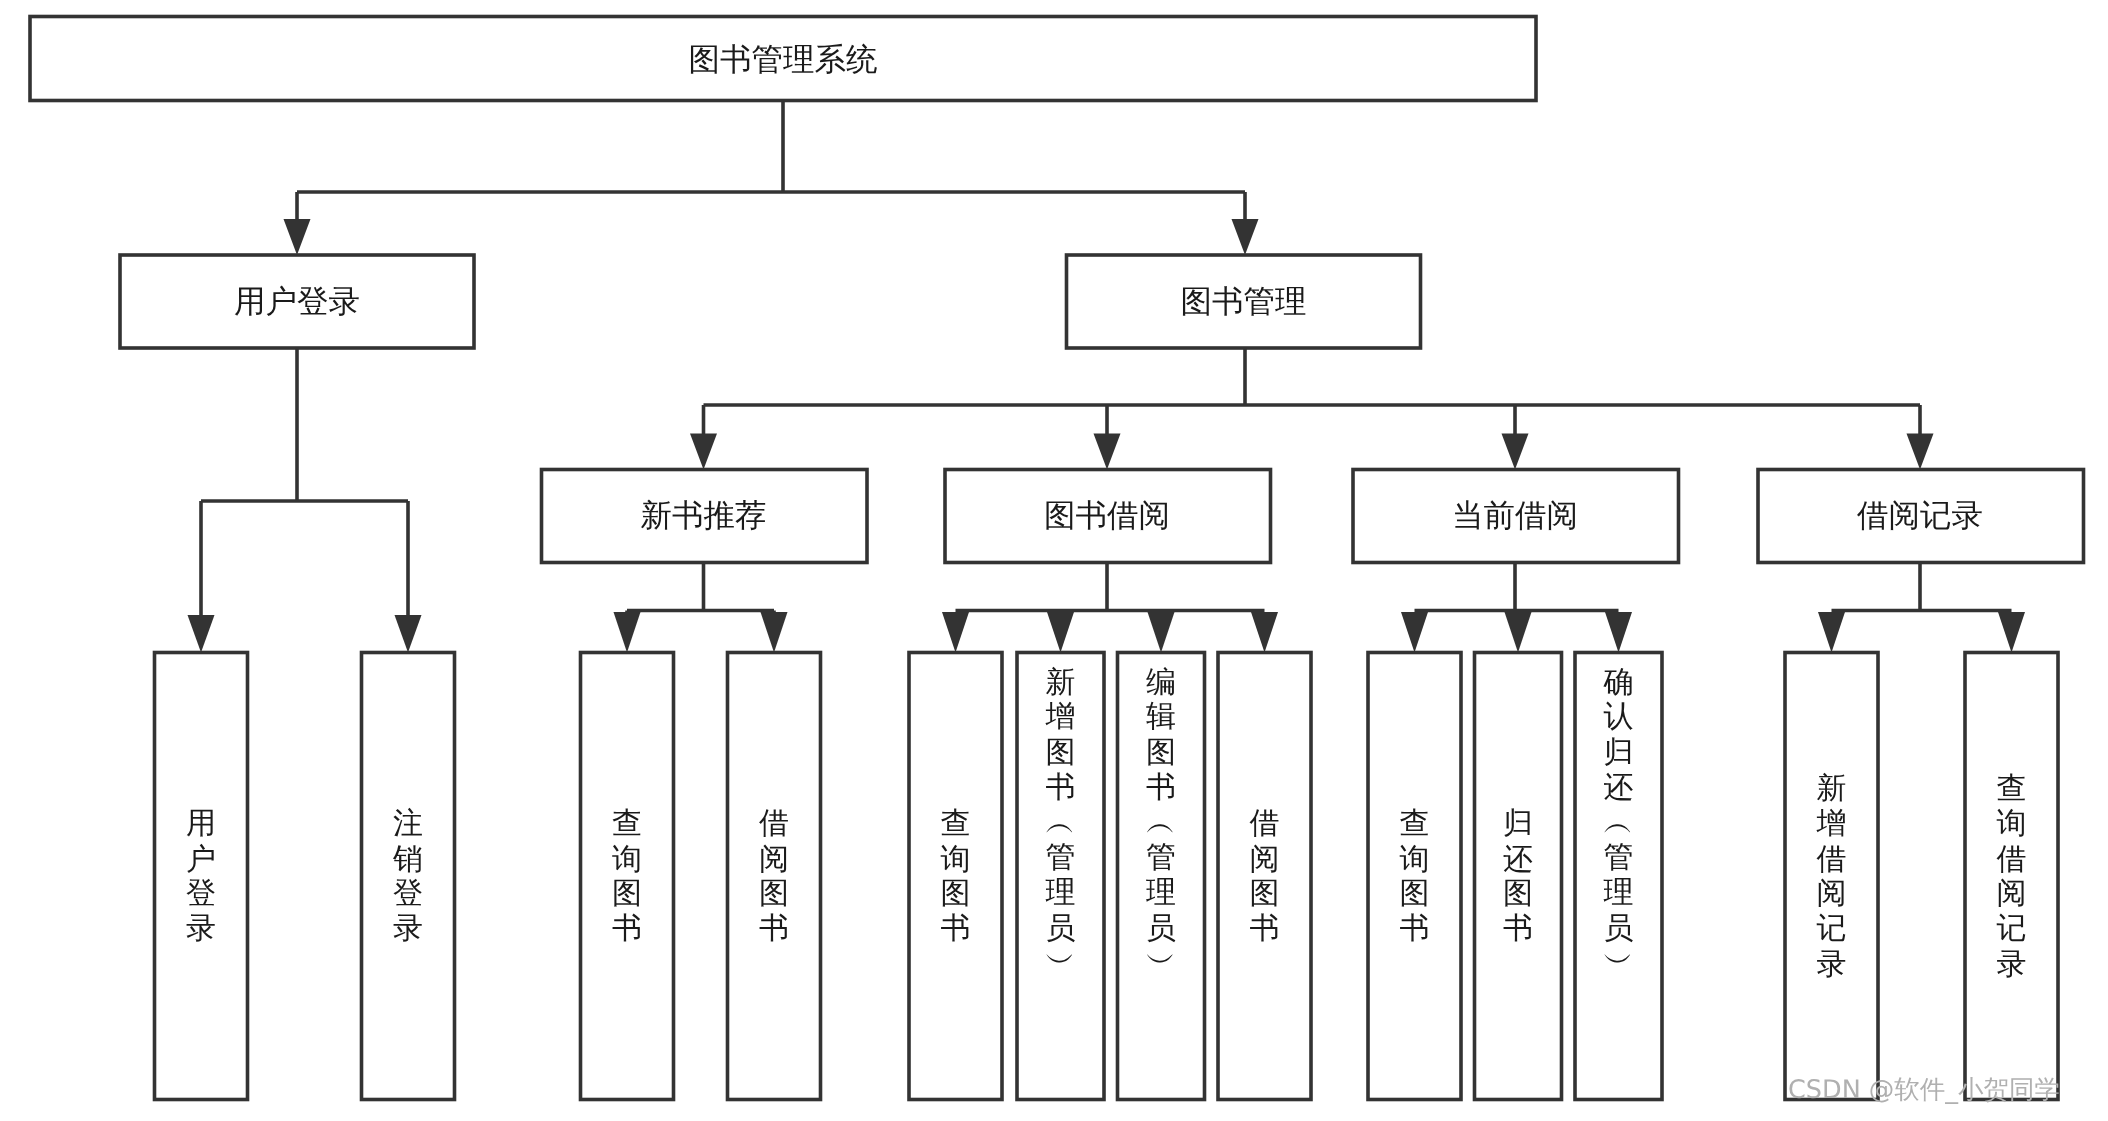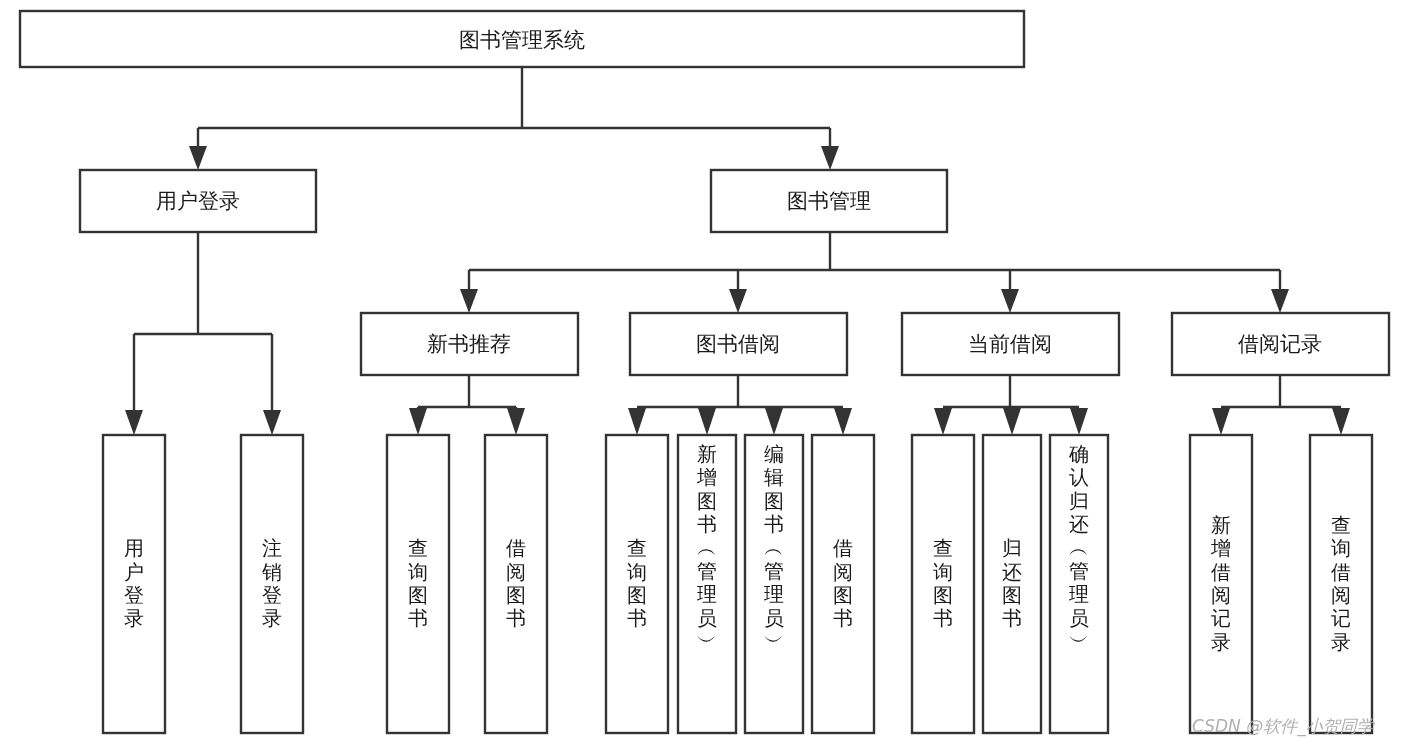--- a/index.html
+++ b/index.html
@@ -73,21 +73,20 @@
   }
   .watermark {
     position: absolute;
     left: 1192px;
     top: 715px;
     font-family: "DejaVu Sans", "Liberation Sans", sans-serif;
     font-size: 17px;
     color: #b0b0b0;
     white-space: nowrap;
     pointer-events: none;
-    font-style: italic;
   }
 </style>
 </head>
 <body>
 
 <div id="diagram-root">
 
   <svg id="diagram-svg" viewBox="0 0 1405 747" xmlns="http://www.w3.org/2000/svg">
 
     <g>

